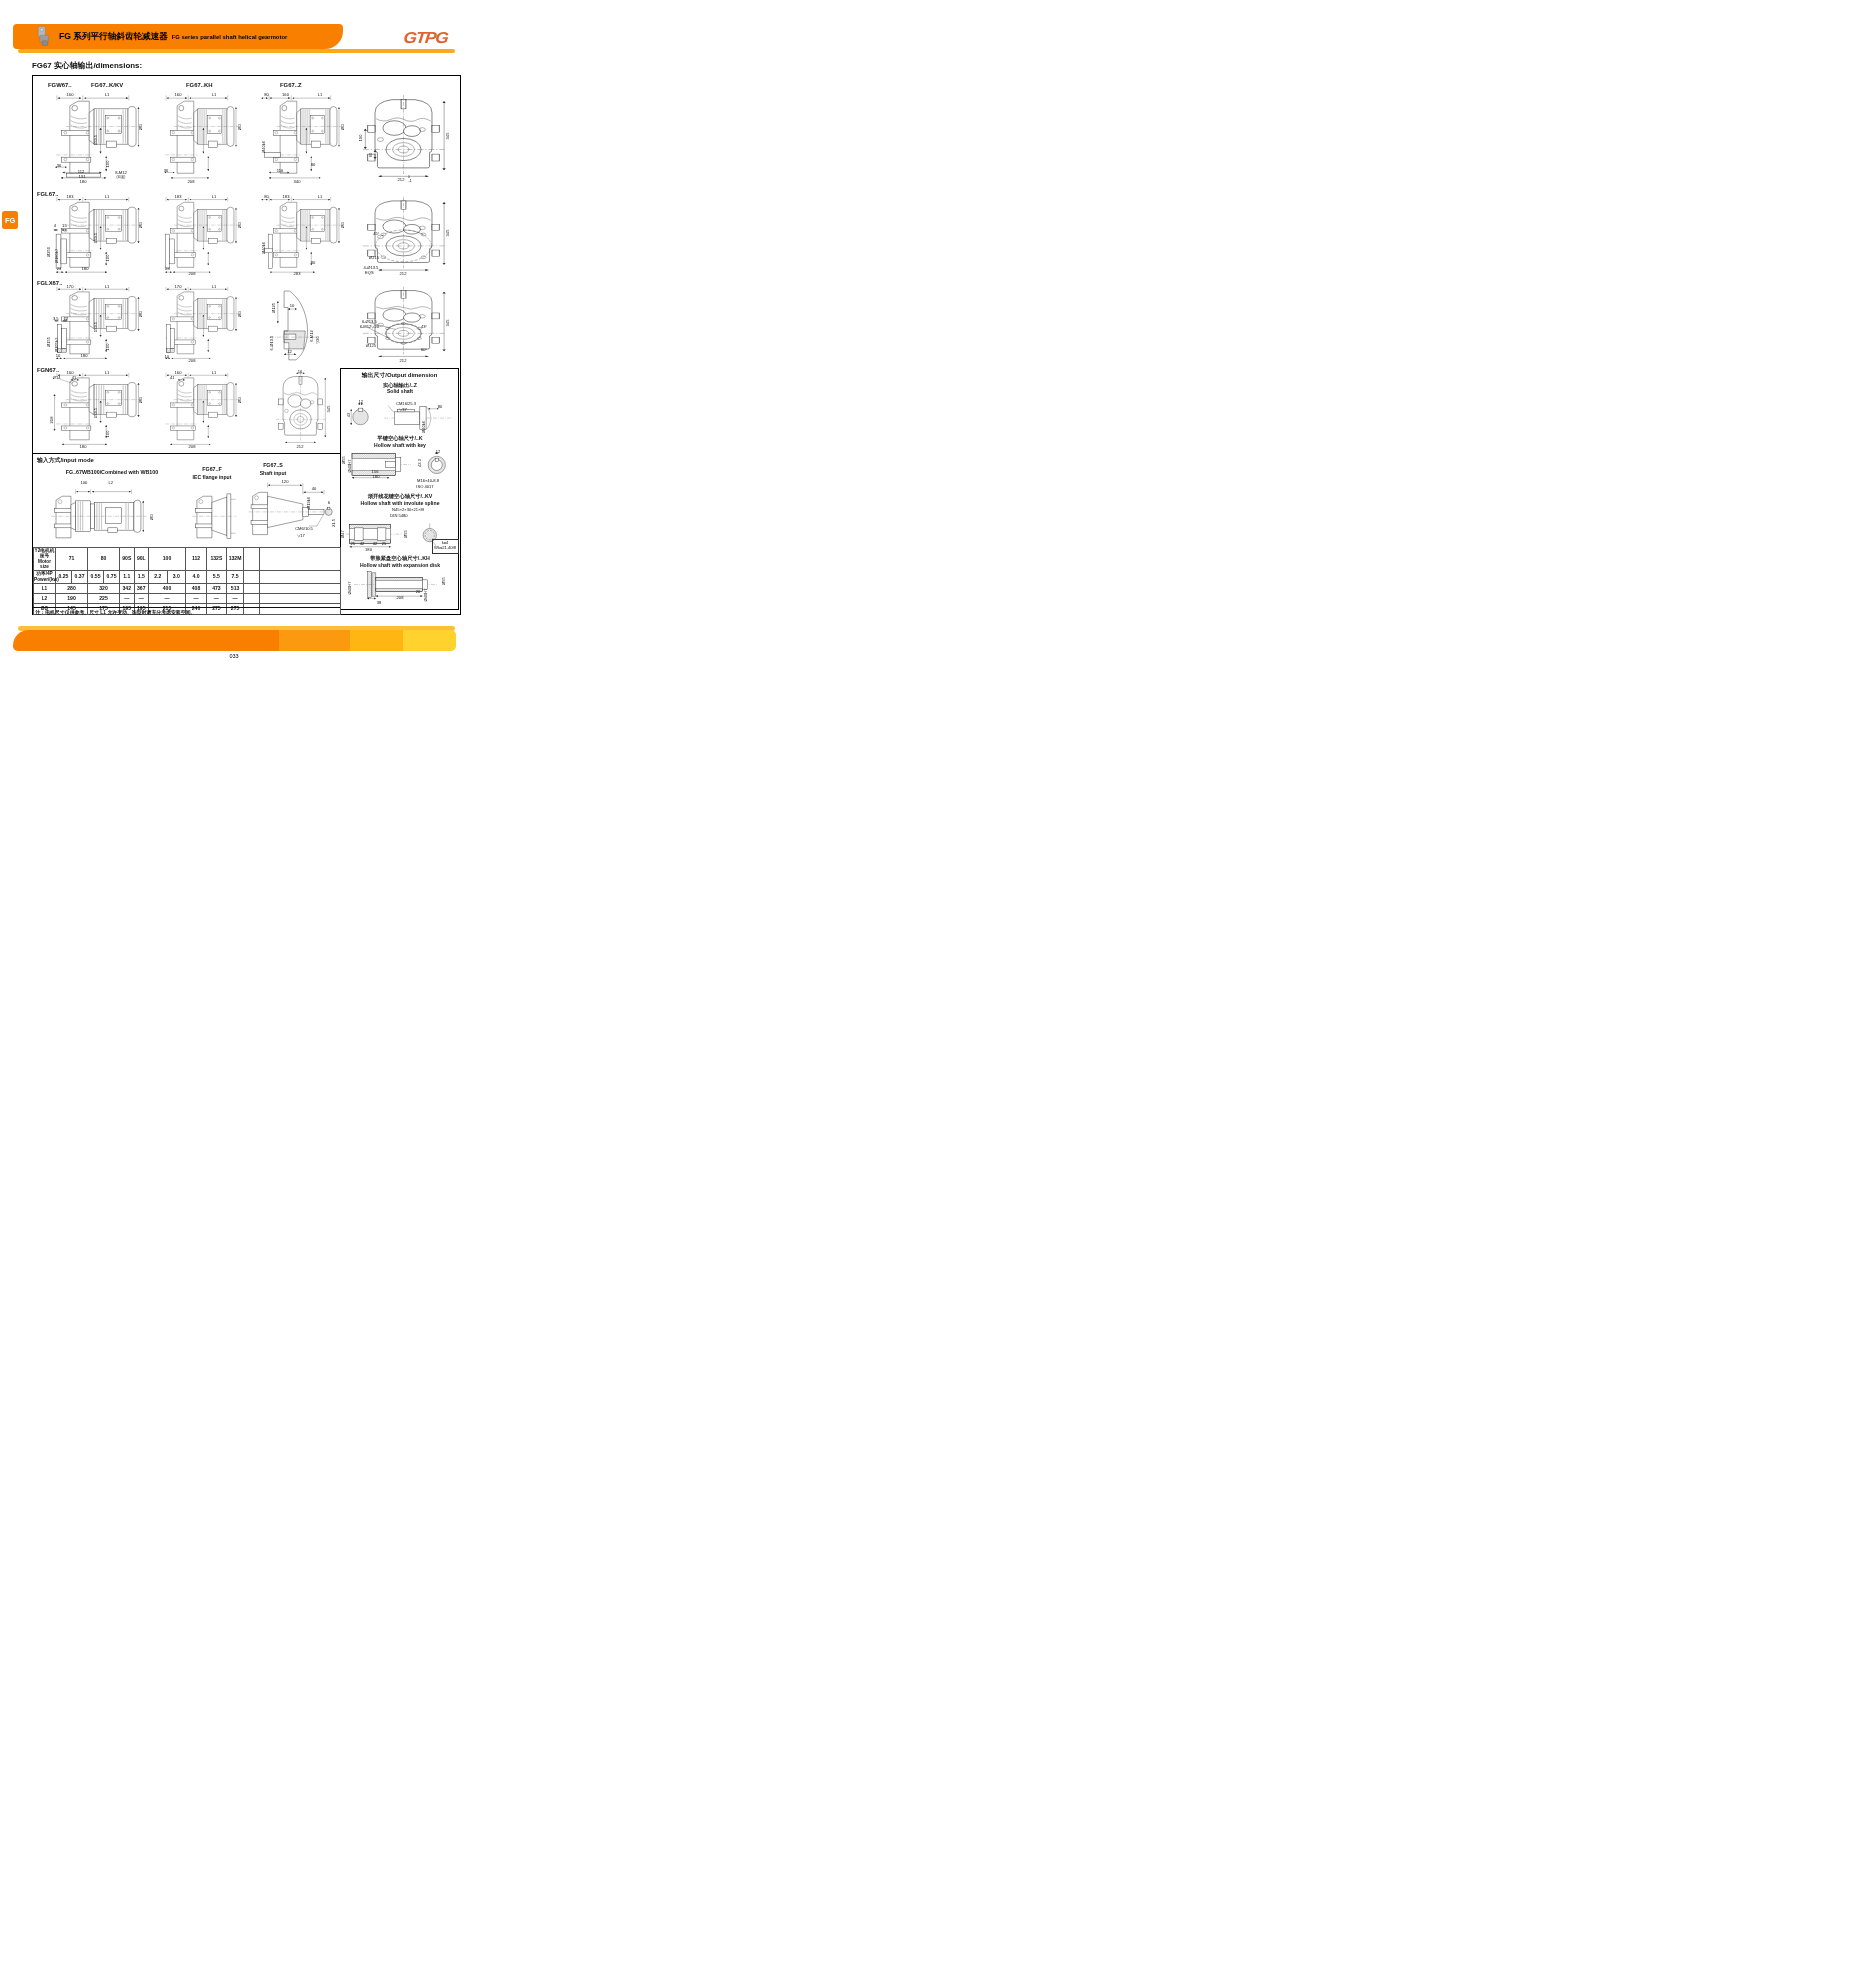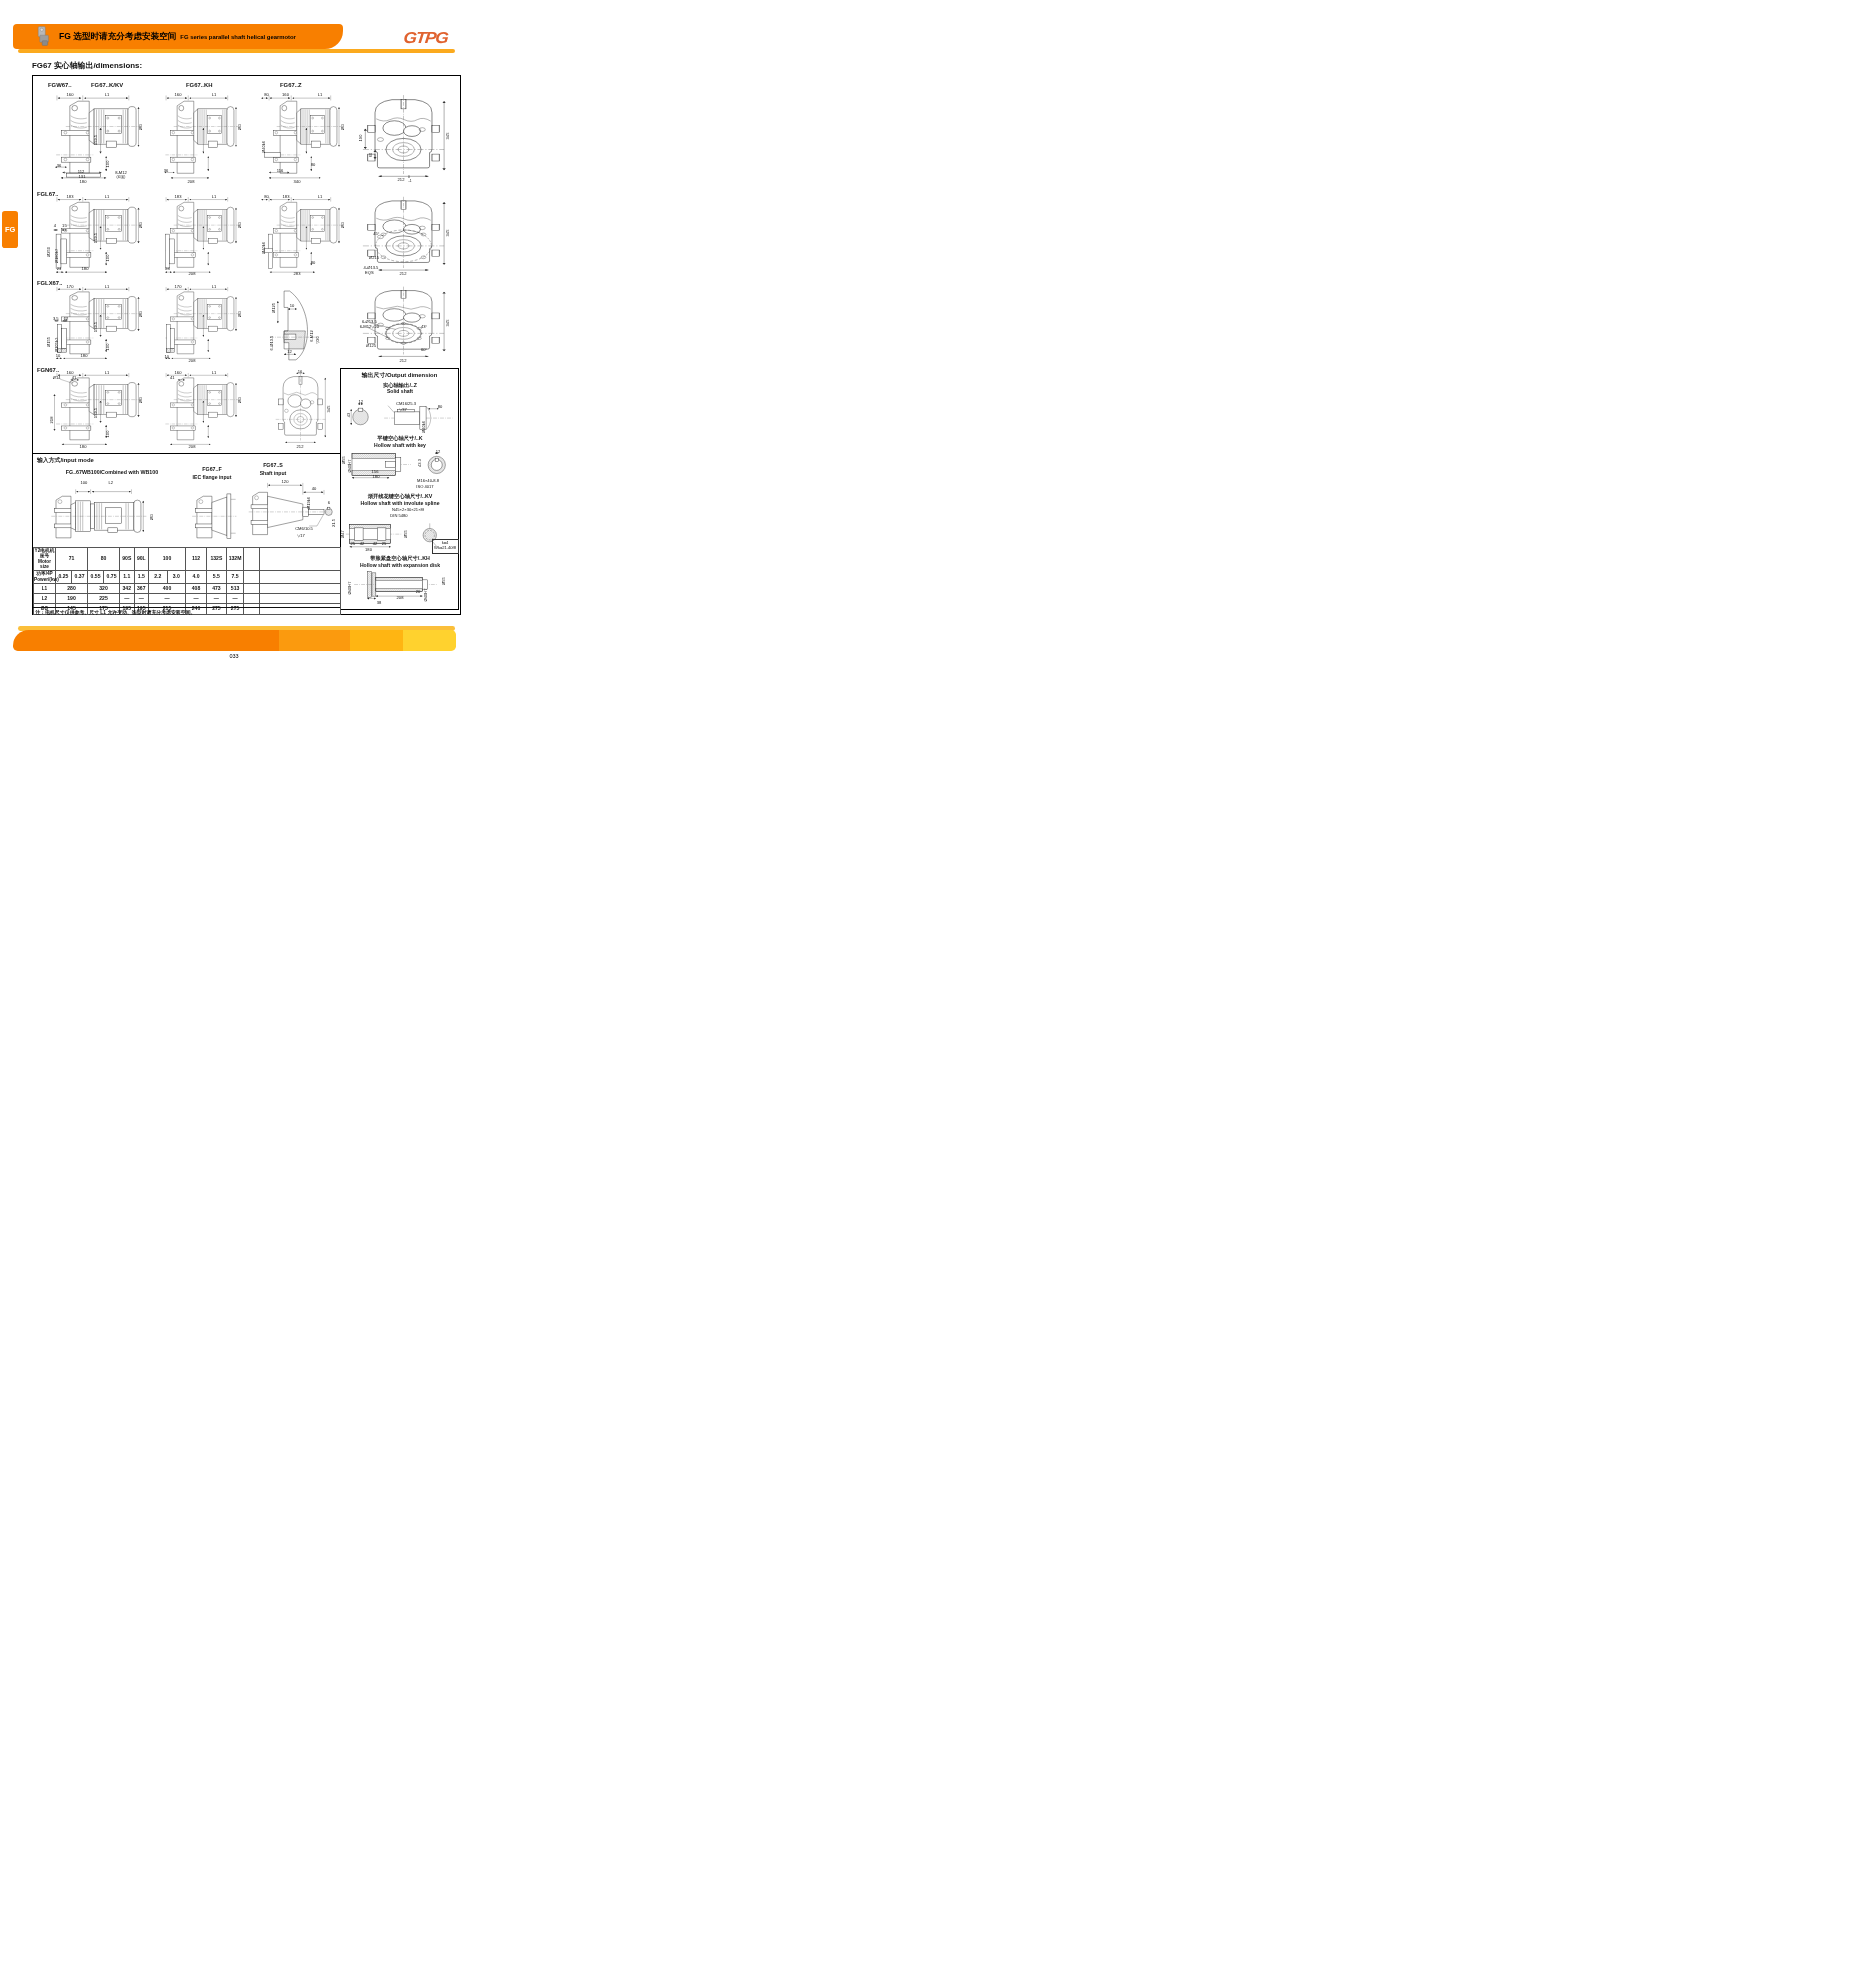--- a/index.html
+++ b/index.html
@@ -8,21 +8,21 @@
   
   .h-bar{position:absolute;left:12.6px;top:24.4px;width:330px;height:24.4px;background:#f87f00;
          border-radius:3.9px 3.9px 18px 3.9px;}
   .h-strip{position:absolute;left:18px;top:49px;width:437px;height:4.3px;background:#fbaa1e;border-radius:2.4px;}
   .h-photo{position:absolute;left:35px;top:25px;}
   .h-title{position:absolute;left:59px;top:24.4px;height:24.4px;display:flex;align-items:center;gap:3.9px;}
   .h-zh{font-size:8.6px;font-weight:bold;color:#000;}
   .h-en{font-size:5.9px;font-weight:bold;color:#000;}
   .brand{position:absolute;left:391px;top:26px;width:69px;height:23.6px;display:flex;align-items:center;justify-content:center;
          font-weight:900;font-style:italic;font-size:17.3px;color:#e0622f;letter-spacing:-1.2px;transform:skewX(-6deg) scaleY(.92);}
-  .fg-tab{position:absolute;left:2.4px;top:211px;width:15.7px;height:37px;background:#f87f00;border-radius:2.8px;
+  .fg-tab{position:absolute;left:2.4px;top:211px;width:15.7px;height:18px;background:#f87f00;border-radius:2.8px;
           display:flex;align-items:center;justify-content:center;color:#fff;font-weight:bold;font-size:7.5px;}
   .f-strip{position:absolute;left:18px;top:626px;width:437px;height:4.7px;background:#fbbf3a;border-radius:2.4px;}
   .f-bar{position:absolute;left:12.6px;top:630px;width:443px;height:21px;border-radius:15.7px 4.7px 4.7px 4.7px;
          background:linear-gradient(90deg,#f87f00 0 60%,#fb9a0e 60% 76%,#ffb512 76% 88%,#ffd22e 88% 100%);}
   .f-num{position:absolute;left:0;top:653px;width:468px;text-align:center;font-size:5.5px;color:#000;}
   .sec-title{position:absolute;left:32px;top:60px;font-size:7.9px;font-weight:bold;}
   
   .main-box{position:absolute;left:32px;top:75px;width:427px;height:538px;border:1px solid #000;}
   .dtitle{position:absolute;font-weight:bold;font-size:5.9px;white-space:nowrap;}
   .cell{position:absolute;}
@@ -121,21 +121,21 @@
   <div class="h-strip"></div>
   <div class="h-photo">
     <svg width="19" height="22" viewBox="0 0 48 56">
         <rect x="8" y="4" width="18" height="26" rx="3" fill="#b8b8b8" stroke="#777"></rect>
         <rect x="12" y="26" width="22" height="18" rx="2" fill="#9d9d9d" stroke="#777"></rect>
         <rect x="18" y="40" width="14" height="12" rx="2" fill="#8a8a8a" stroke="#666"></rect>
         <circle cx="17" cy="12" r="4" fill="#d9d9d9" stroke="#777"></circle>
       </svg>
   </div>
   <div class="h-title">
-    <span class="h-zh">FG 选型时请充分考虑安装空间</span>
+    <span class="h-zh">FG 系列平行轴斜齿轮减速器</span>
     <span class="h-en">FG series parallel shaft helical gearmotor</span>
   </div>
   <div class="brand">GTPG</div>
 
   <div class="sec-title">FG67 实心轴输出/dimensions:</div>
   <div class="fg-tab">
       <span>FG</span>
     </div>
 
   <div class="main-box">

